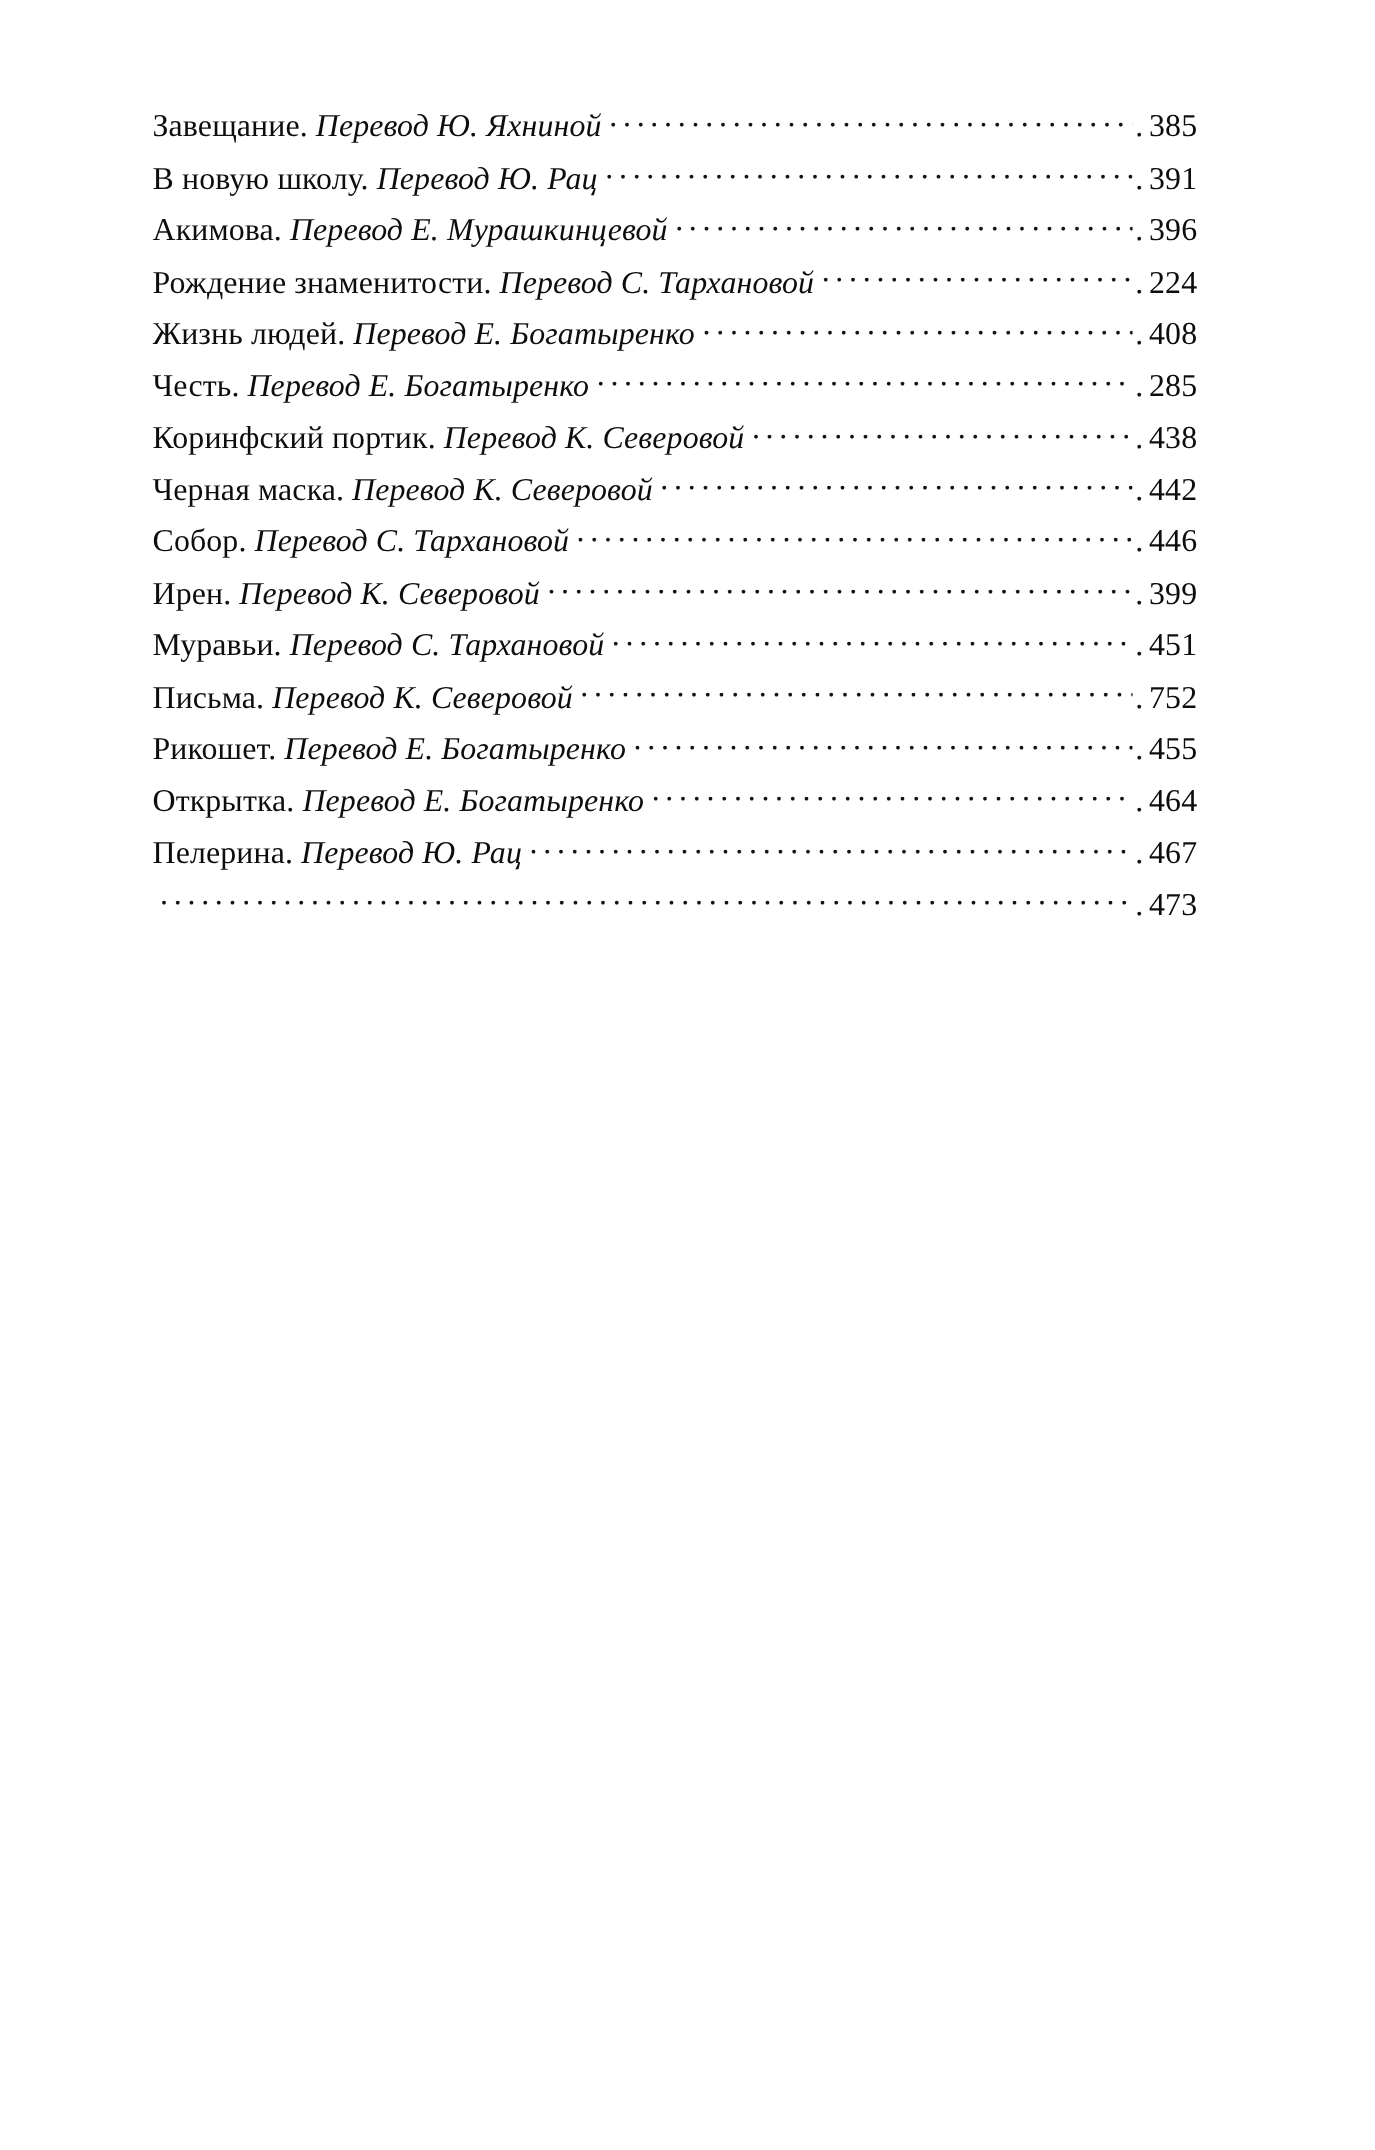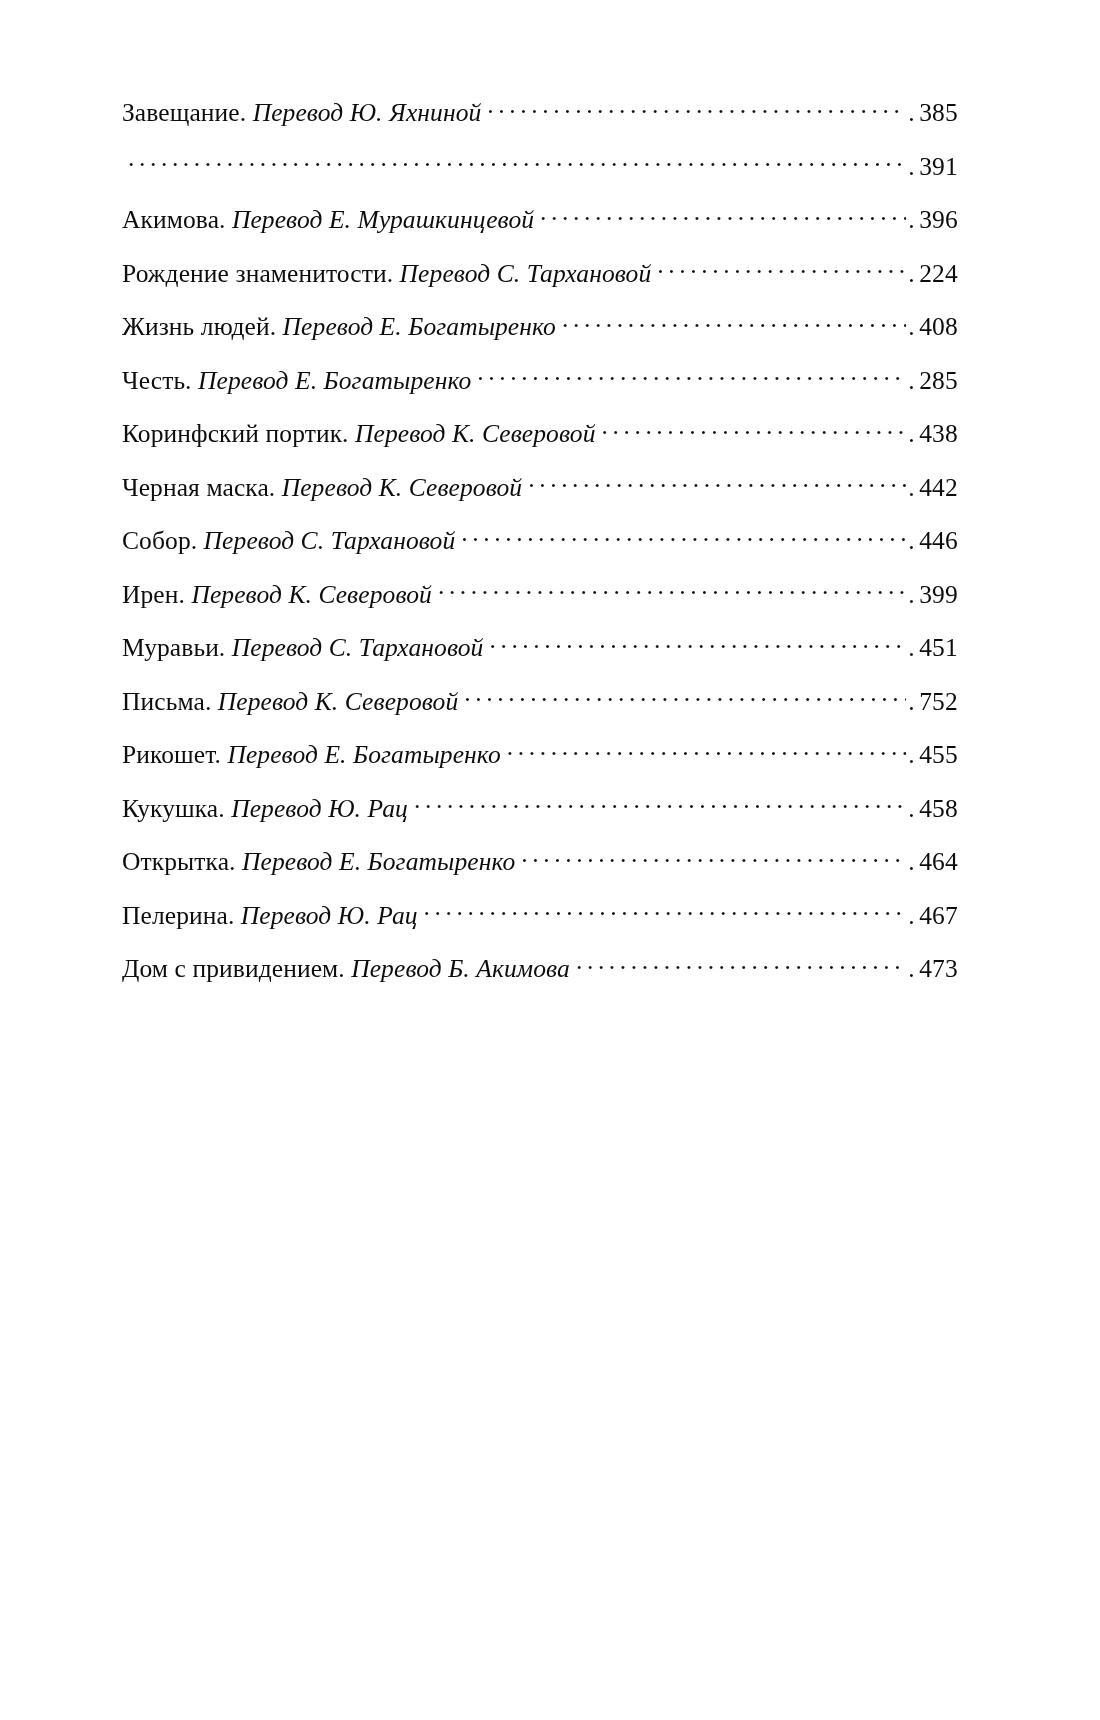--- a/index.html
+++ b/index.html
@@ -34,21 +34,20 @@
 
   .toc-entry {
     display: flex;
     align-items: flex-start;
     width: 100%;
     height: 41.5px;
     font-size: 25.5px;
     line-height: 41.5px;
     white-space: nowrap;
     overflow: hidden;
-    margin-top: 12px;
   }
 
   .entry-text {
     flex: 0 0 auto;
     display: inline-block;
   }
 
   .entry-title {
     font-style: normal;
     letter-spacing: 0.1px;
@@ -97,20 +96,21 @@
 <body>
 
 <div class="page">
   <div class="toc" id="toc-list">
       <div class="toc-entry">
         <span class="entry-text"><span class="entry-title">Завещание.</span> <span class="entry-translator">Перевод Ю. Яхниной</span></span>
         <span class="leader"></span>
         <span class="entry-page">385</span>
       </div>
       <div class="toc-entry">
+        <span class="entry-text"><span class="entry-title">В новую школу.</span> <span class="entry-translator">Перевод Ю. Рац</span></span>
         <span class="leader"></span>
         <span class="entry-page">391</span>
       </div>
       <div class="toc-entry">
         <span class="entry-text"><span class="entry-title">Акимова.</span> <span class="entry-translator">Перевод Е. Мурашкинцевой</span></span>
         <span class="leader"></span>
         <span class="entry-page">396</span>
       </div>
       <div class="toc-entry">
         <span class="entry-text"><span class="entry-title">Рождение знаменитости.</span> <span class="entry-translator">Перевод С. Тархановой</span></span>
@@ -156,33 +156,27 @@
         <span class="entry-text"><span class="entry-title">Письма.</span> <span class="entry-translator">Перевод К. Северовой</span></span>
         <span class="leader"></span>
         <span class="entry-page">752</span>
       </div>
       <div class="toc-entry">
         <span class="entry-text"><span class="entry-title">Рикошет.</span> <span class="entry-translator">Перевод Е. Богатыренко</span></span>
         <span class="leader"></span>
         <span class="entry-page">455</span>
       </div>
       <div class="toc-entry">
-        <span class="entry-text"><span class="entry-title">Кукушка.</span> <span class="entry-translator">Перевод Ю. Рац</span></span>
-        <span class="leader"></span>
-        <span class="entry-page">458</span>
-      </div>
-      <div class="toc-entry">
         <span class="entry-text"><span class="entry-title">Открытка.</span> <span class="entry-translator">Перевод Е. Богатыренко</span></span>
         <span class="leader"></span>
         <span class="entry-page">464</span>
       </div>
       <div class="toc-entry">
         <span class="entry-text"><span class="entry-title">Пелерина.</span> <span class="entry-translator">Перевод Ю. Рац</span></span>
         <span class="leader"></span>
         <span class="entry-page">467</span>
       </div>
       <div class="toc-entry">
-        <span class="entry-text"><span class="entry-title">Дом с привидением.</span> <span class="entry-translator">Перевод Б. Акимова</span></span>
         <span class="leader"></span>
         <span class="entry-page">473</span>
       </div>
     </div>
 </div>
 
 </body></html>

